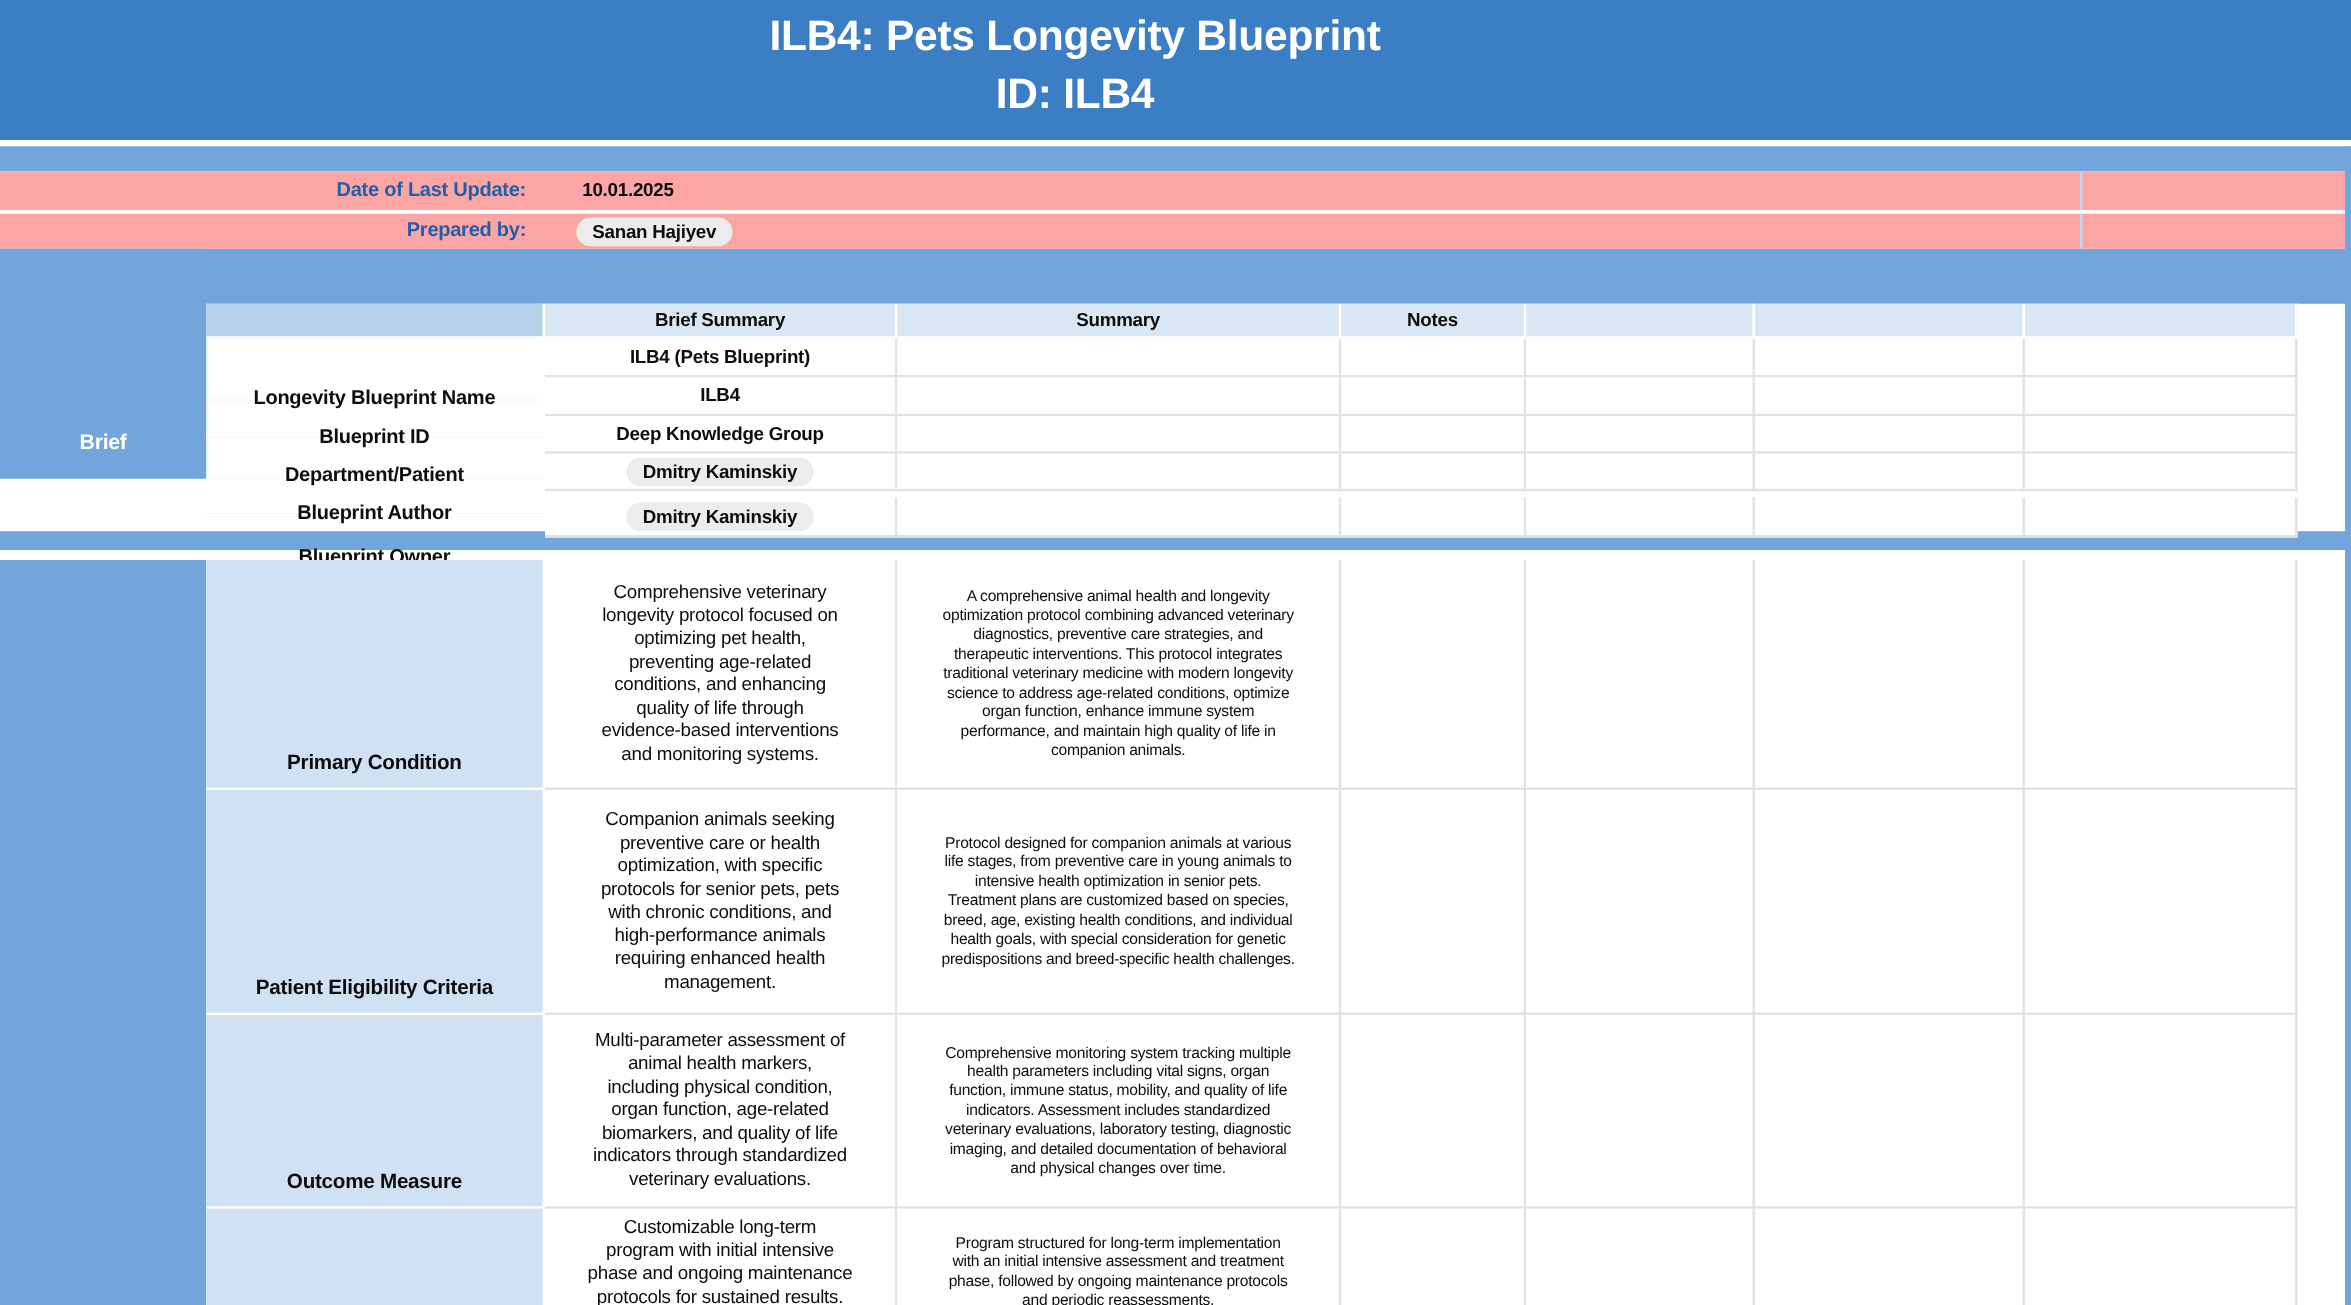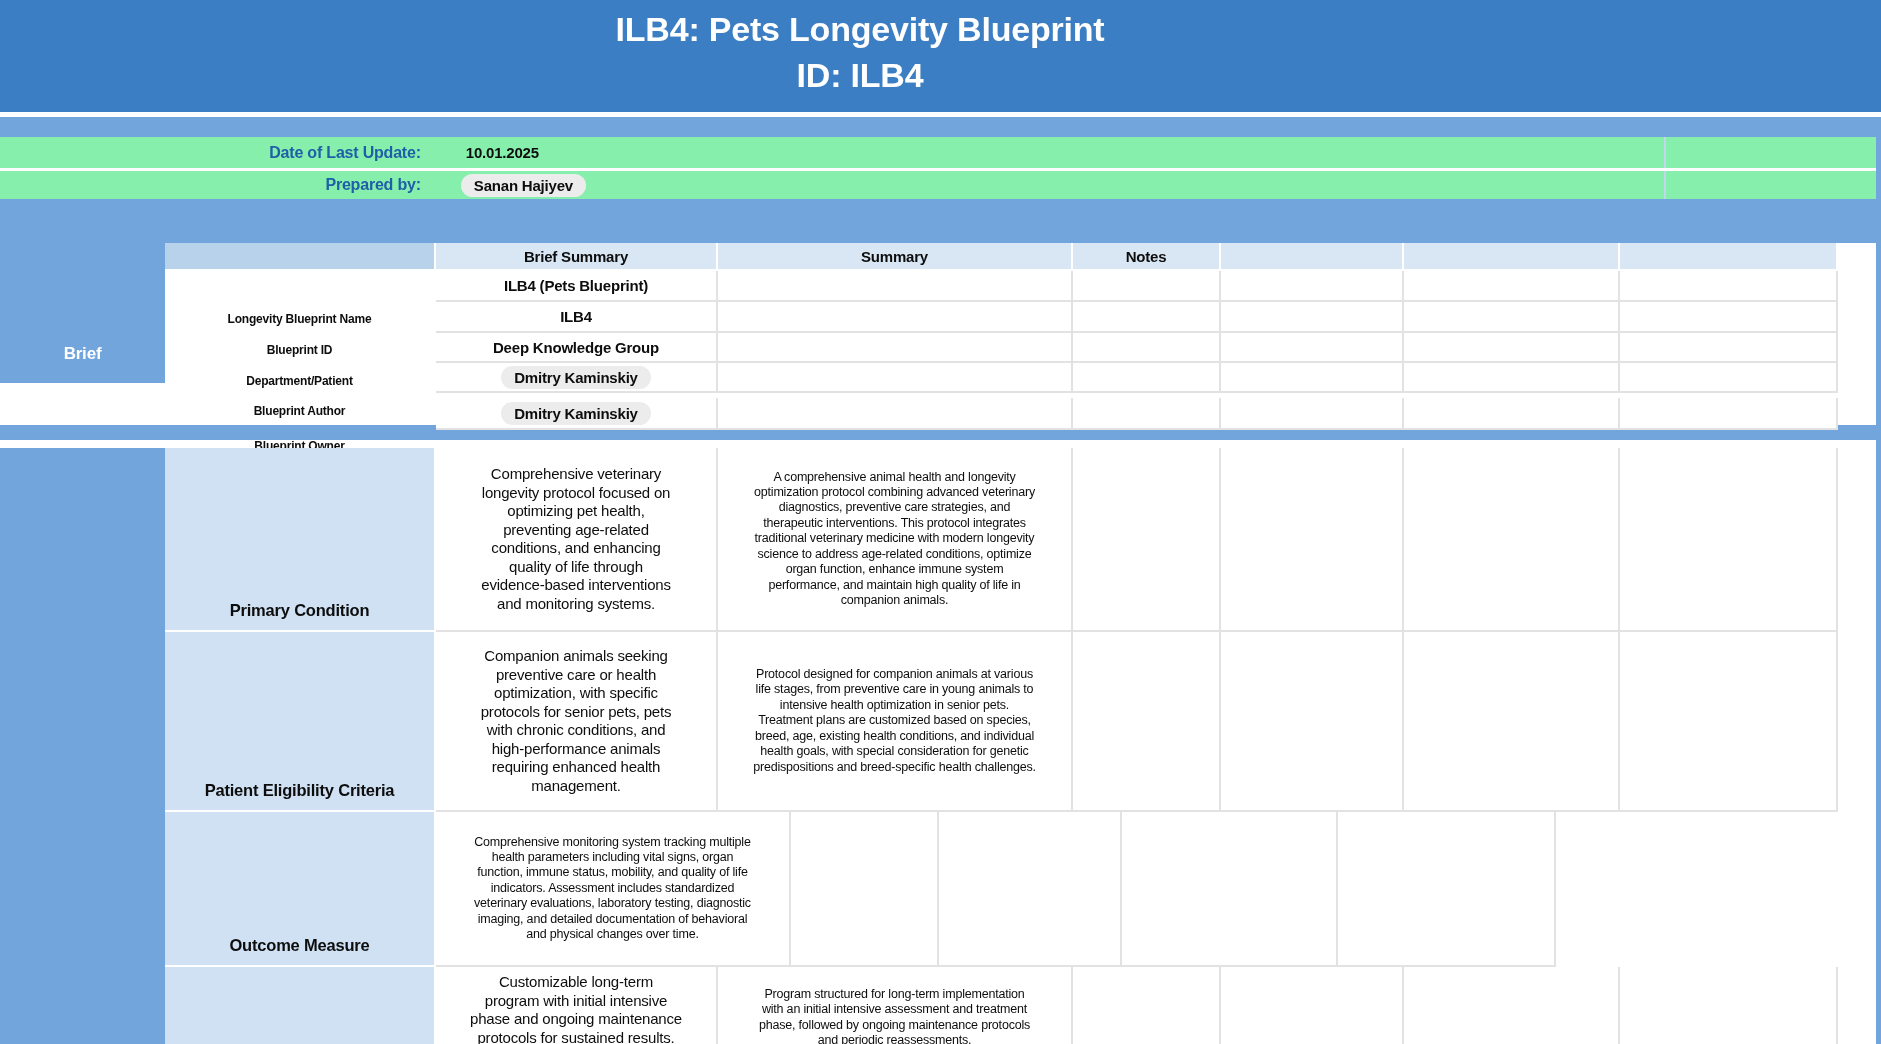--- a/index.html
+++ b/index.html
@@ -8,36 +8,36 @@
     font-family:"Liberation Sans","DejaVu Sans",sans-serif;letter-spacing:-0.2px;color:#0d0d0d;
   }
   .abs{position:absolute;box-sizing:border-box;}
   
   .title-banner{left:0;top:0;width:1881px;height:112px;background:#3c7ec3;}
   .title-inner{width:1720px;text-align:center;color:#ffffff;font-weight:bold;
     font-size:34px;line-height:46px;padding-top:6px;}
   .band{background:#72a5db;left:0;width:1881px;}
   .margin-strip{left:1876px;top:117px;width:5px;height:927px;background:#72a5db;}
   
-  .meta-row{left:0;width:1876px;background:#86efac;display:flex;align-items:center;gap:24px;}
+  .meta-row{left:0;width:1876px;background:#fca5a5;display:flex;align-items:center;gap:24px;}
   .meta-label{width:436px;text-align:right;padding-right:4px;box-sizing:border-box;
     color:#1e5fa8;font-weight:bold;font-size:16px;}
   .meta-value{width:1222px;padding-left:17px;box-sizing:border-box;font-weight:bold;font-size:15px;display:flex;align-items:center;}
   .meta-extra{width:218px;height:100%;border-left:2px solid #c3d7ec;box-sizing:border-box;}
   .pill{display:inline-block;background:#ececec;border-radius:12px;padding:3px 13px;font-weight:bold;}
   
   .row{left:165px;display:flex;}
   .cell{box-sizing:border-box;background:#ffffff;border-right:2px solid #e2e2e2;
     border-bottom:2px solid #e2e2e2;display:flex;align-items:center;justify-content:center;text-align:center;}
   .cell.blue{background:#cfe1f3;border-color:#ffffff;}
   .cell.hdr{background:#d9e6f4;border-color:#ffffff;font-weight:bold;font-size:15px;}
   .cell.hdrB{background:#b9d2ec;}
   .cB{width:271px;} .cC{width:282px;} .cD{width:355px;} .cE{width:148px;}
   .cF{width:183px;} .cG{width:216px;} .cH{width:218px;}
-  .lblcell{font-weight:bold;font-size:12px;margin-top:48px;}
+  .lblcell{font-weight:bold;font-size:16px;margin-top:48px;}
   .valcell{font-weight:bold;font-size:15px;}
   .bottomlbl{align-items:flex-end;padding-bottom:10px;font-weight:bold;font-size:16.5px;}
   .briefsum{font-weight:normal;font-size:15px;line-height:18.5px;white-space:pre-line;padding:4px 8px;}
   .sumtxt{font-size:12.5px;line-height:15.4px;white-space:pre-line;padding:4px 10px;}
   .topalign{align-items:flex-start;}
   .pt6{padding-top:6px;} .pt20{padding-top:20px;}
   
   .aRect{left:0;width:165px;background:#72a5db;}
   .brief-tag{position:absolute;left:0;bottom:19px;width:100%;text-align:center;
     color:#ffffff;font-weight:bold;font-size:17px;}
@@ -179,20 +179,27 @@
 breed, age, existing health conditions, and individual
 health goals, with special consideration for genetic
 predispositions and breed-specific health challenges.</div>
     <div class="cell cE"></div>
       <div class="cell cF"></div>
     <div class="cell cG"></div>
       <div class="cell cH"></div>
   </div>
   <div class="abs row" style="top:812px;height:155px;">
     <div class="cell blue cB bottomlbl">Outcome Measure</div>
+    <div class="cell cC briefsum">Multi-parameter assessment of
+animal health markers,
+including physical condition,
+organ function, age-related
+biomarkers, and quality of life
+indicators through standardized
+veterinary evaluations.</div>
     <div class="cell cD sumtxt">Comprehensive monitoring system tracking multiple
 health parameters including vital signs, organ
 function, immune status, mobility, and quality of life
 indicators. Assessment includes standardized
 veterinary evaluations, laboratory testing, diagnostic
 imaging, and detailed documentation of behavioral
 and physical changes over time.</div>
     <div class="cell cE"></div>
       <div class="cell cF"></div>
     <div class="cell cG"></div>

